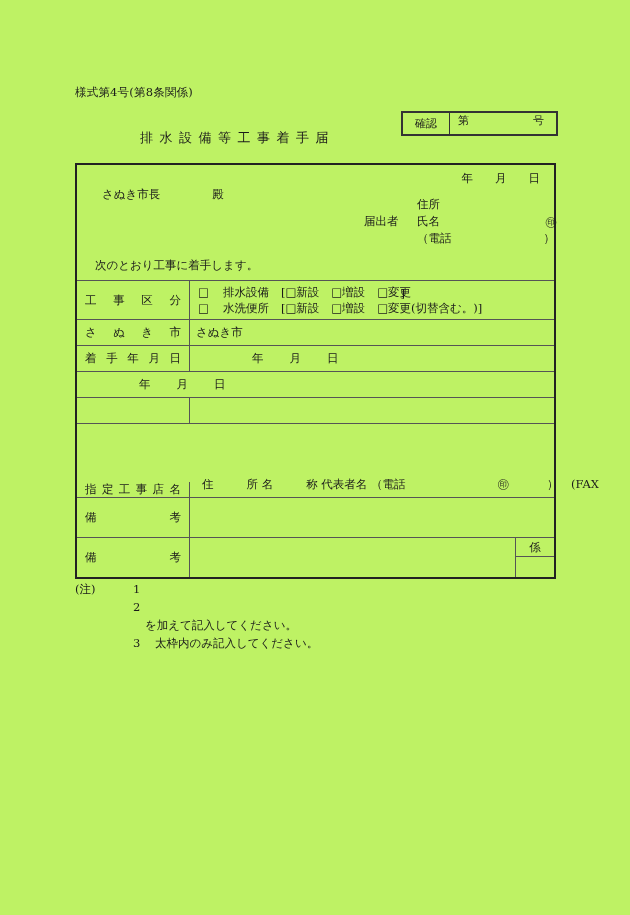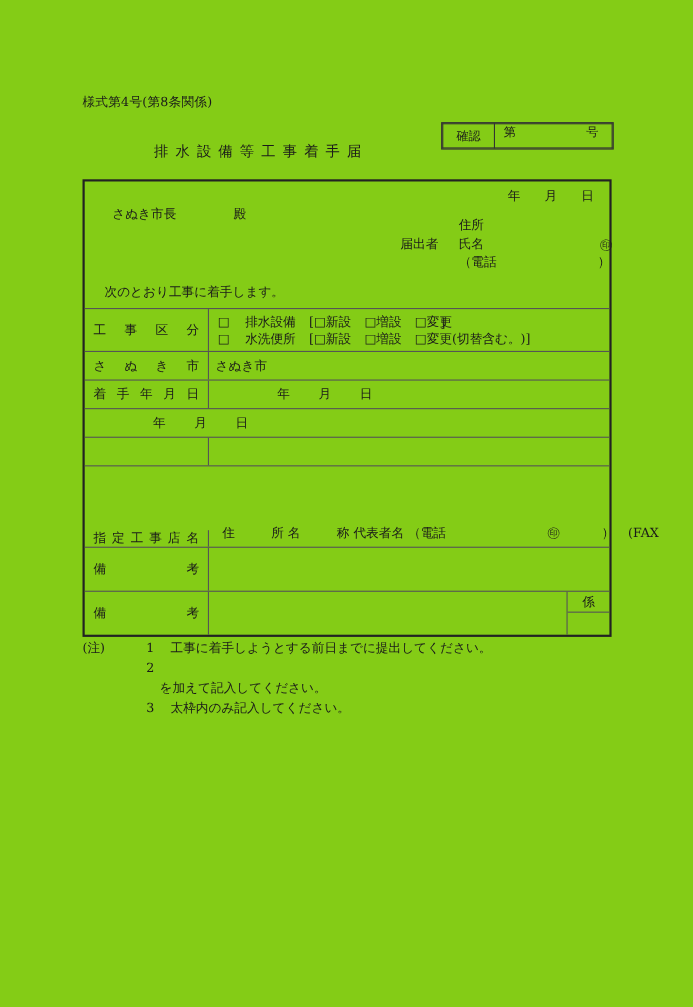--- a/index.html
+++ b/index.html
@@ -13,21 +13,21 @@
     position: relative;
     font-family: "DejaVu Serif", "Liberation Serif", serif;
     color: #1a1a1a;
     overflow: hidden;
   }
 
   .page {
     position: absolute;
     left: 0; top: 0;
     width: 630px; height: 915px;
-    background: #84cc16;
+    background: #bef264;
   }
 
   
   .form-no {
     position: absolute;
     left: 75px; top: 85px;
     font-size: 11.5px;
     letter-spacing: 0.2px;
     white-space: nowrap;
   }
@@ -476,21 +476,20 @@
         </div>
       </div>
     </div>
 
   </div>
 
   <div class="notes">
     <div class="note-row">
       <span class="marker">(注)</span>
       <span class="num">1</span>
-      <span class="txt">工事に着手しようとする前日までに提出してください。</span>
     </div>
     <div class="note-row">
       <span class="num">2</span>
     </div>
     <div class="note-row">
       <span class="txt-cont">を加えて記入してください。</span>
     </div>
     <div class="note-row">
       <span class="num">3</span>
       <span class="txt">太枠内のみ記入してください。</span>

